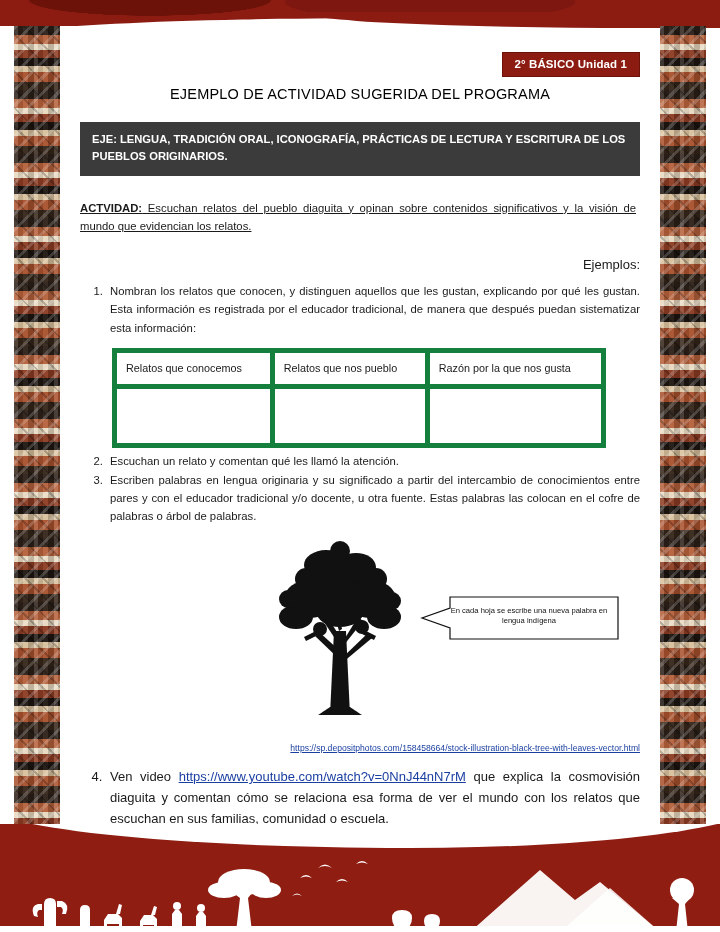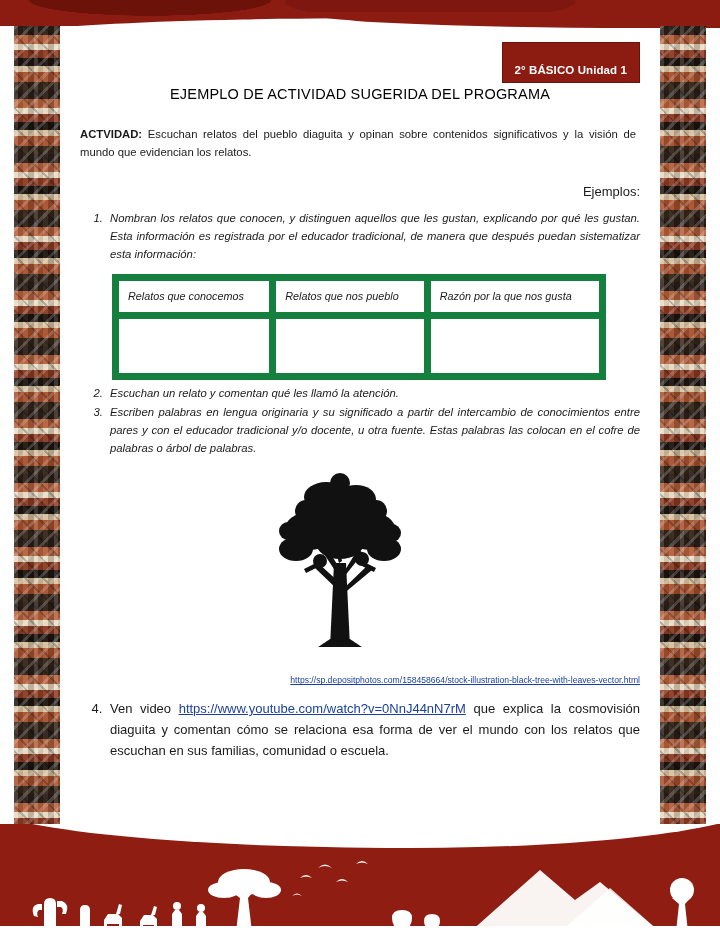--- a/index.html
+++ b/index.html
@@ -119,26 +119,26 @@
     position: absolute;
     left: 80px;
     top: 26px;
     width: 560px;
     color: #1a1a1a;
   }
 
   .unit-badge {
     position: absolute;
     right: 0px;
-    top: 16px;
+    top: 26px;
     background: #8c1c12;
     color: #ffffff;
     font-size: 11.5px;
     font-weight: bold;
-    padding: 21px 12px 6px 12px;
+    padding: 5px 12px 6px 12px;
     border: 1px solid #6d1209;
     letter-spacing: 0.1px;
   }
 
   .doc-title {
     margin-top: 60px;
     text-align: center;
     font-size: 14.5px;
     font-weight: normal;
     letter-spacing: 0.2px;
@@ -154,51 +154,51 @@
     line-height: 1.55;
     padding: 9px 12px 10px 12px;
   }
 
   .activity {
     margin-top: 24px;
     font-size: 11.3px;
     line-height: 1.58;
     text-align: justify;
     padding-right: 4px;
+    text-decoration: underline;
   }
   .activity b { font-weight: bold; }
 
   .examples-label {
     margin-top: 22px;
     font-size: 13px;
     text-align: right;
   }
 
   ol.steps {
     margin: 10px 0 0 0;
     padding-left: 26px;
     font-size: 11.3px;
     line-height: 1.6;
   }
   ol.steps > li {
     text-align: justify;
     margin-bottom: 1px;
     padding-left: 4px;
-    font-style: italic;
   }
 
   table.rel-table {
     width: 494px;
     margin: 11px 0 4px 2px;
     border-collapse: collapse;
     font-size: 10.8px;
   }
   table.rel-table th,
   table.rel-table td {
-    border: 7px solid #15803d;
+    border: 5px solid #15803d;
     padding: 7px 9px;
     text-align: left;
     font-weight: normal;
     vertical-align: top;
   }
   table.rel-table tr.empty td { height: 40px; }
 
   
   .figure {
     position: relative;
@@ -271,20 +271,21 @@
     <div class="overlay"></div>
     <div class="glyphs"></div>
   </div>
 
   <div class="content">
 
     <div class="unit-badge">2° BÁSICO Unidad 1</div>
 
     <div class="doc-title">EJEMPLO DE ACTIVIDAD SUGERIDA DEL PROGRAMA</div>
 
+    <div class="eje-box">EJE: LENGUA, TRADICIÓN ORAL, ICONOGRAFÍA, PRÁCTICAS DE LECTURA Y ESCRITURA DE LOS PUEBLOS ORIGINARIOS.</div>
 
     <div class="activity">
       <b>ACTVIDAD:</b><span> Escuchan relatos del pueblo diaguita y opinan sobre contenidos significativos y la visión de mundo que evidencian los relatos.</span>
     </div>
 
     <div class="examples-label">Ejemplos:</div>
 
     <ol class="steps">
       <li>
         <span>Nombran los relatos que conocen, y distinguen aquellos que les gustan, explicando por qué les gustan. Esta información es registrada por el educador tradicional, de manera que después puedan sistematizar esta información:</span>
@@ -338,20 +339,26 @@
             <circle cx="132" cy="62" r="9"></circle>
             <circle cx="60" cy="90" r="7"></circle>
             <circle cx="102" cy="88" r="7"></circle>
             <circle cx="80" cy="12" r="10"></circle>
             <circle cx="46" cy="40" r="11"></circle>
             <circle cx="116" cy="40" r="11"></circle>
           </g>
         </svg>
       </div>
 
+      <div class="callout">
+        <svg viewBox="0 0 200 46" width="200" height="46">
+          <polygon points="30,2 198,2 198,44 30,44 30,33 2,23 30,13" fill="#ffffff" stroke="#111111" stroke-width="1.2"></polygon>
+        </svg>
+        <div class="txt">En cada hoja se escribe una nueva palabra en lengua indígena</div>
+      </div>
     </div>
 
     <div class="img-credit">https://sp.depositphotos.com/158458664/stock-illustration-black-tree-with-leaves-vector.html</div>
 
     <ol class="steps2" start="4">
       <li>
         <span>Ven video </span><a class="link" href="#">https://www.youtube.com/watch?v=0NnJ44nN7rM</a><span> que explica la cosmovisión diaguita y comentan cómo se relaciona esa forma de ver el mundo con los relatos que escuchan en sus familias, comunidad o escuela.</span>
       </li>
     </ol>
 

